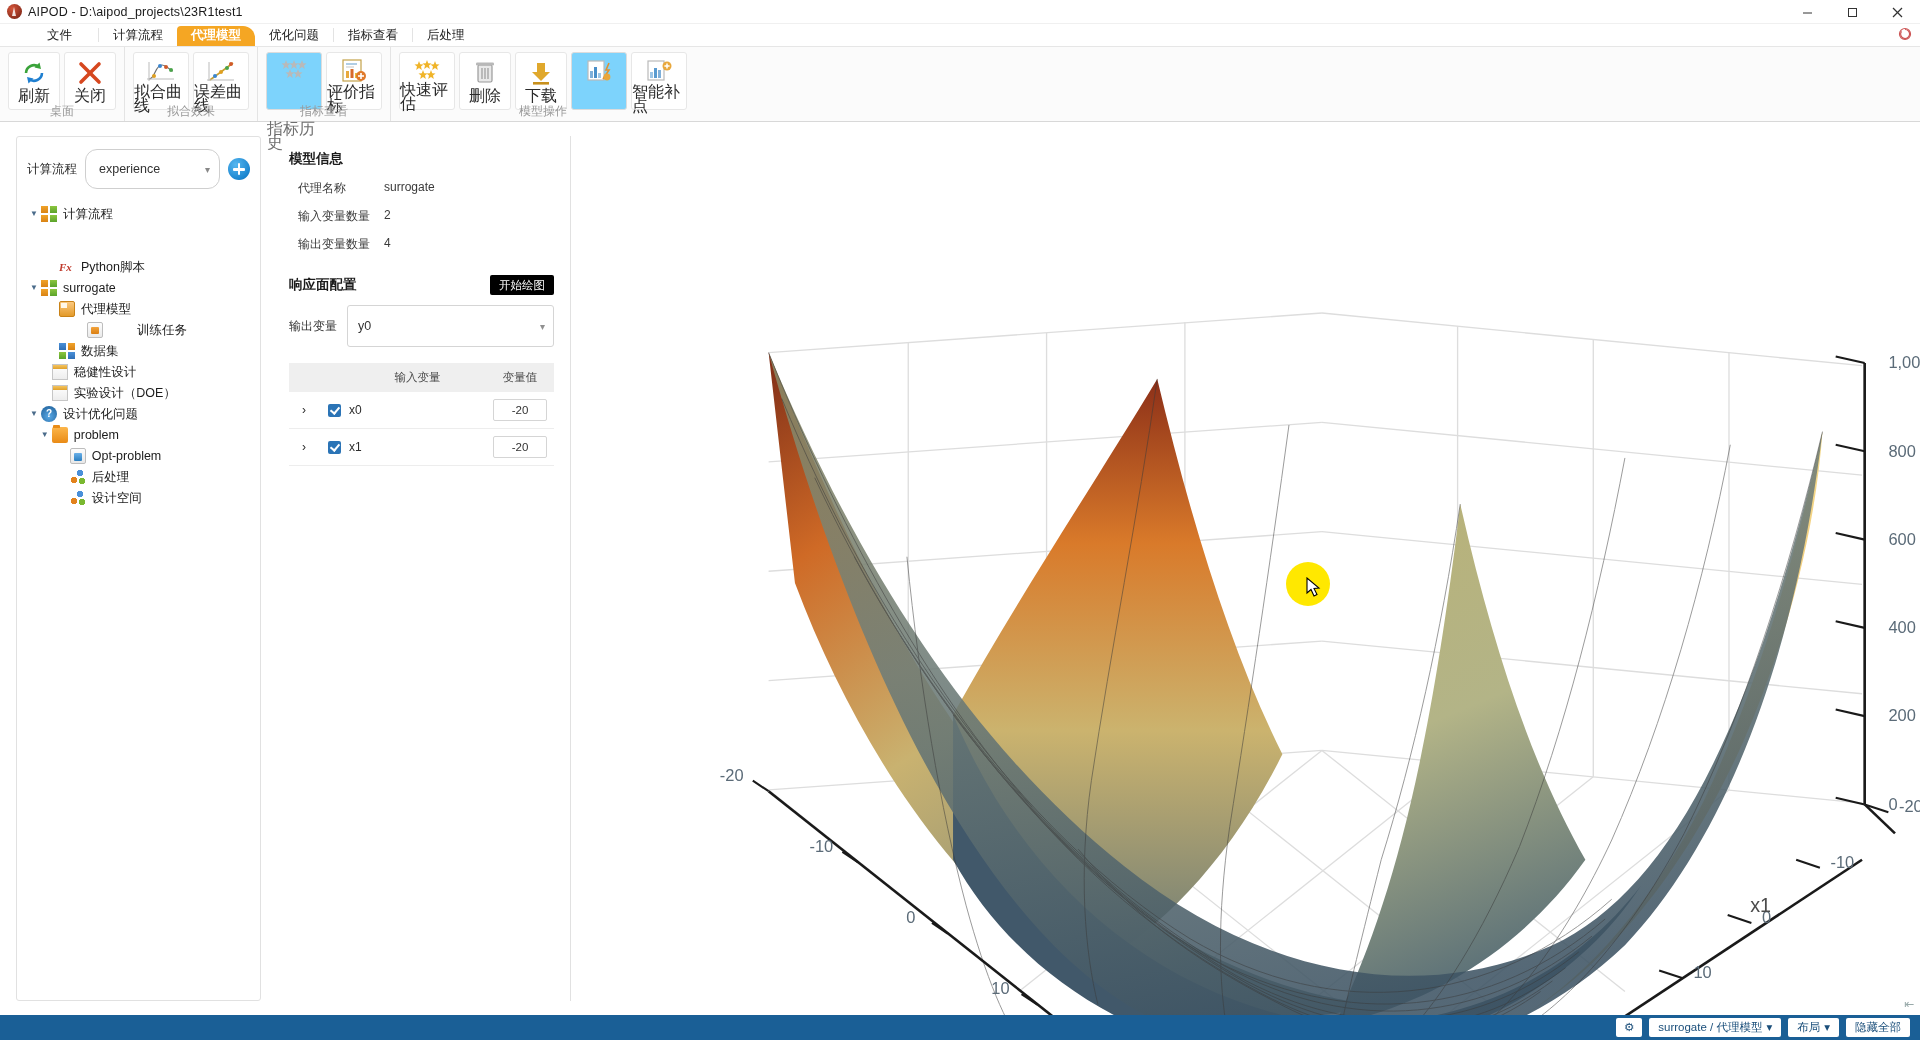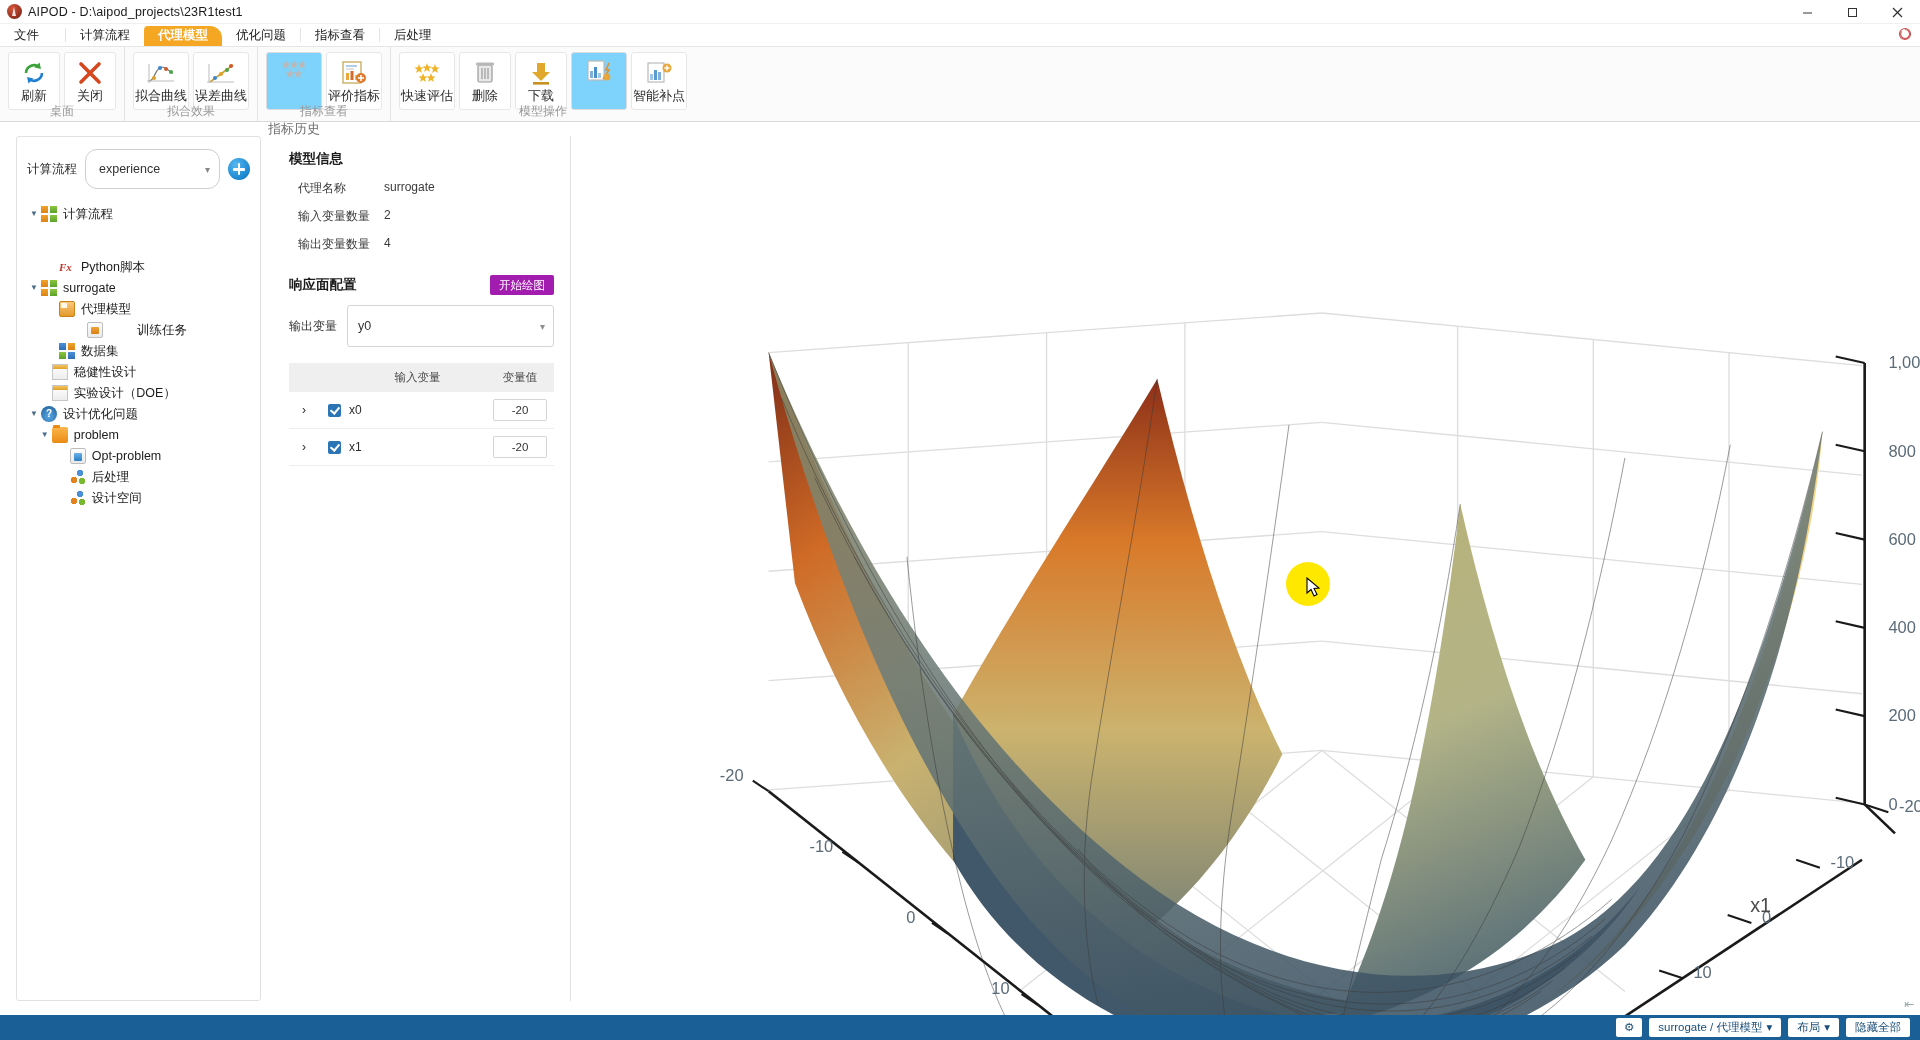--- a/index.html
+++ b/index.html
@@ -25,21 +25,21 @@
   .title-text { font-size: 12.5px; color: #1a1a1a; letter-spacing: .2px; }
   .win-btns { position: absolute; right: 0; top: 0; display: flex; height: 24px; }
   .win-btn {
     width: 45px; height: 24px; display: flex; align-items: center; justify-content: center;
     color: #333; font-size: 13px;
   }
   .win-btn svg { display: block; }
   
   .menubar {
     height: 22px; background: #ffffff; display: flex; align-items: flex-end;
-    padding-left: 4px; position: relative;
+    padding-left: 4px; position: relative; margin-left: 33px;
   }
   .mtab {
     font-size: 12.5px; color: #222; padding: 2px 14px 3px; height: 20px;
     display: flex; align-items: center; white-space: nowrap;
   }
   .mtab.file { padding-left: 10px; padding-right: 26px; }
   .mtab.active {
     background: #f5a623; color: #fff; border-radius: 4px 12px 0 0; font-weight: 600;
   }
   .mtab:not(.file):not(.active)::before {
@@ -57,21 +57,21 @@
     font-size: 12px; color: #999;
   }
   .rbtn {
     width: 52px; height: 58px; margin: 2px 2px; border: 1px solid #e7e7e7;
     border-radius: 3px; background: #fff; display: flex; flex-direction: column;
     align-items: center; justify-content: flex-start; padding-top: 5px;
   }
   .rbtn.wide { width: 56px; }
   .rbtn.sel { background: #7dd3fc; border-color: #dcdcdc; gap: 39px; }
   .rbtn .ic { height: 30px; display: flex; align-items: center; justify-content: center; }
-  .rbtn .lb { font-size: 13px; color: #2b2b2b; line-height: 14px; margin-top: 1px; }
+  .rbtn .lb { font-size: 16px; color: #2b2b2b; line-height: 14px; margin-top: 1px; }
   .rbtn.dim .lb { color: #6f6f6f; }
   .ribbon-collapse {
     position: absolute; right: 6px; top: -22px; width: 18px; height: 18px;
     color: #777; font-size: 13px; display: flex; align-items: center; justify-content: center;
   }
   
   .body { display: flex; height: calc(1040px - 24px - 22px - 76px - 25px); background: #fff; }
   
   .leftpanel {
     width: 245px; margin: 14px 0 14px 16px; border: 1px solid #e1e1e1;
@@ -147,21 +147,21 @@
   }
   .sec-title { font-size: 13.5px; font-weight: bold; color: #1c1c1c; margin-bottom: 12px; }
   .inforow { display: flex; font-size: 12px; color: #333; margin-bottom: 11px; padding-left: 9px; }
   .inforow .k { width: 86px; color: #3a3a3a; }
   .inforow .v { color: #3a3a3a; }
   .sec-title2 {
     font-size: 13.5px; font-weight: bold; color: #1c1c1c;
     margin: 22px 0 10px 0; display: flex; align-items: center; justify-content: space-between;
   }
   .drawbtn {
-    background: #a21caf; color: #fff; font-size: 11.5px; font-weight: normal;
+    background: #000000; color: #fff; font-size: 11.5px; font-weight: normal;
     border-radius: 2px; padding: 3px 9px; line-height: 14px;
   }
   .selrow { display: flex; align-items: center; gap: 10px; margin-bottom: 16px; }
   .sellbl { font-size: 12px; color: #333; white-space: nowrap; }
   .selbox {
     flex: 1; height: 42px; border: 1px solid #d5d5d5; border-radius: 3px; background: #fff;
     display: flex; align-items: center; justify-content: space-between; padding: 0 8px 0 10px;
     font-size: 12.5px; color: #333;
   }
   .selbox .cv { color: #909090; font-size: 10px; }

